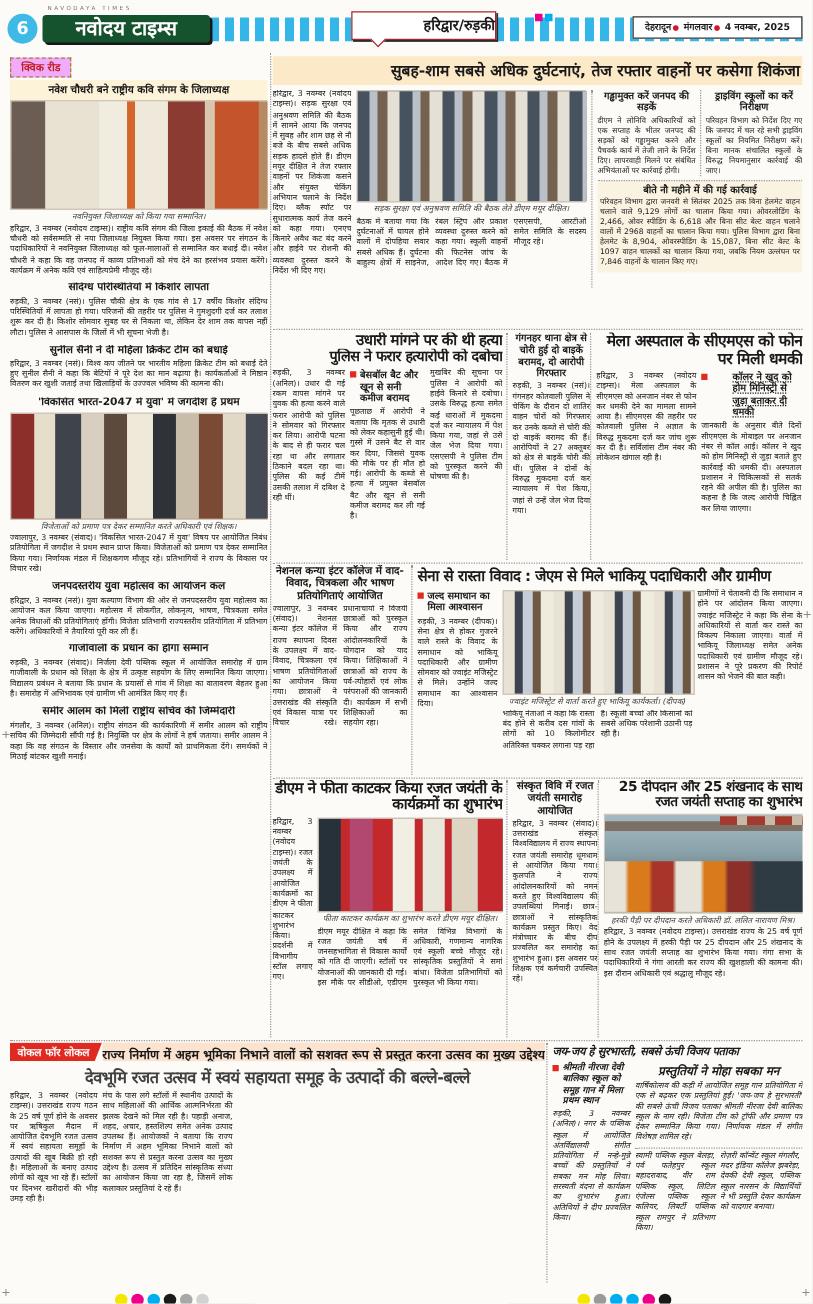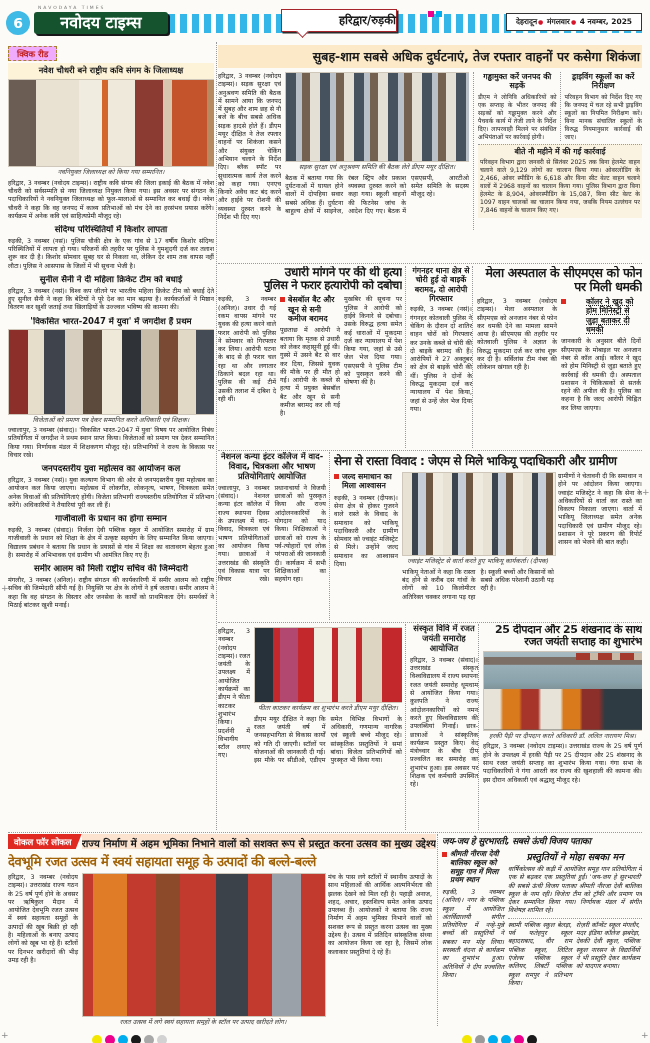--- a/index.html
+++ b/index.html
@@ -95,22 +95,22 @@
   .topstory{left:218px;top:42px;width:424px;height:220px;overflow:hidden;}
   .mainhead{font-weight:bold;font-size:28px;letter-spacing:-0.5px;white-space:nowrap;
             overflow:hidden;line-height:1.1;}
   .mainhead .acc{color:#e8201e;}
   .subhead{margin-top:3px;background:#fbe9c8;font-weight:bold;font-size:12.5px;
            text-align:right;padding:3px 2px;white-space:nowrap;overflow:hidden;}
   .boxtitle{font-weight:bold;font-size:7.8px;text-align:center;line-height:1.2;margin-bottom:2px;}
   .statsbox{margin-top:3px;background:#fbf3e2;border-top:1px dotted #9a9a9a;padding:2px;}
   
   .h2c{font-weight:bold;text-align:right;line-height:1.12;letter-spacing:-0.4px;}
-  .greenhead{font-weight:bold;font-size:13px;color:#a16207;white-space:nowrap;
-             overflow:hidden;letter-spacing:-0.3px;}
+  .greenhead{font-weight:bold;font-size:13px;color:#404040;white-space:nowrap;
+             overflow:hidden;letter-spacing:-0.3px;text-align:center;}
   .vocal-badge{background:#e02a21;color:#fff;font-weight:bold;font-size:8.5px;
                padding:2px 10px 2px 6px;clip-path:polygon(0 0,100% 0,92% 100%,0 100%);}
   .vocal-strip{flex:1;background:#fbe3d0;font-weight:bold;font-size:10px;text-align:center;
                padding:2px 0;white-space:nowrap;overflow:hidden;}
   .dots i{display:inline-block;width:10px;height:10px;border-radius:50%;margin-right:3px;}
   .mark{color:#8a8a8a;font-size:9px;}
   .u-dot{text-decoration:underline dotted;gap:20px;}
 </style>
 </head>
 <body>
@@ -241,20 +241,21 @@
         <div class="cap">ज्वाइंट मजिस्ट्रेट से वार्ता करते हुए भाकियू कार्यकर्ता। (दीपक)</div>
         <div class="b cols2" style="height:42px;overflow:hidden;">भाकियू नेताओं ने कहा कि रास्ता बंद होने से करीब दस गांवों के लोगों को 10 किलोमीटर अतिरिक्त चक्कर लगाना पड़ रहा है। स्कूली बच्चों और किसानों को सबसे अधिक परेशानी उठानी पड़ रही है।</div>
       </div>
       <div class="b" style="width:84px;">ग्रामीणों ने चेतावनी दी कि समाधान न होने पर आंदोलन किया जाएगा। ज्वाइंट मजिस्ट्रेट ने कहा कि सेना के अधिकारियों से वार्ता कर रास्ते का विकल्प निकाला जाएगा। वार्ता में भाकियू जिलाध्यक्ष समेत अनेक पदाधिकारी एवं ग्रामीण मौजूद रहे। प्रशासन ने पूरे प्रकरण की रिपोर्ट शासन को भेजने की बात कही।</div>
     </div>
   </div>
 
   <div class="abs sep-h" style="left:218px;top:622px;width:424px;"></div>
 
   <div class="abs" style="left:218px;top:624px;width:184px;height:206px;overflow:hidden;">
+    <div class="h2c" style="font-size:12px;">डीएम ने फीता काटकर किया रजत जयंती के कार्यक्रमों का शुभारंभ</div>
     <div class="row" style="margin-top:3px;">
       <div class="b" style="width:32px;">हरिद्वार, 3 नवम्बर (नवोदय टाइम्स)। रजत जयंती के उपलक्ष्य में आयोजित कार्यक्रमों का डीएम ने फीता काटकर शुभारंभ किया। प्रदर्शनी में विभागीय स्टॉल लगाए गए।</div>
       <div style="width:148px;">
         <div class="photo ph5"></div>
         <div class="cap">फीता काटकर कार्यक्रम का शुभारंभ करते डीएम मयूर दीक्षित।</div>
         <div class="b cols2" style="height:66px;overflow:hidden;">डीएम मयूर दीक्षित ने कहा कि रजत जयंती वर्ष में जनसहभागिता से विकास कार्यों को गति दी जाएगी। स्टॉलों पर योजनाओं की जानकारी दी गई। इस मौके पर सीडीओ, एडीएम समेत विभिन्न विभागों के अधिकारी, गणमान्य नागरिक एवं स्कूली बच्चे मौजूद रहे। सांस्कृतिक प्रस्तुतियों ने समां बांधा। विजेता प्रतिभागियों को पुरस्कृत भी किया गया।</div>
       </div>
     </div>
   </div>
 
@@ -274,24 +275,20 @@
 
   <div class="abs row" style="left:8px;top:834px;width:428px;height:15px;gap:0;">
     <div class="vocal-badge">वोकल फॉर लोकल</div>
     <div class="vocal-strip">राज्य निर्माण में अहम भूमिका निभाने वालों को सशक्त रूप से प्रस्तुत करना उत्सव का मुख्य उद्देश्य</div>
   </div>
 
   <div class="abs" style="left:8px;top:852px;width:428px;height:173px;overflow:hidden;">
     <div class="greenhead">देवभूमि रजत उत्सव में स्वयं सहायता समूह के उत्पादों की बल्ले-बल्ले</div>
     <div class="row" style="margin-top:3px;">
       <div class="b" style="width:70px;">हरिद्वार, 3 नवम्बर (नवोदय टाइम्स)। उत्तराखंड राज्य गठन के 25 वर्ष पूर्ण होने के अवसर पर ऋषिकुल मैदान में आयोजित देवभूमि रजत उत्सव में स्वयं सहायता समूहों के उत्पादों की खूब बिक्री हो रही है। महिलाओं के बनाए उत्पाद लोगों को खूब भा रहे हैं। स्टॉलों पर दिनभर खरीदारों की भीड़ उमड़ रही है।</div>
-      <div style="width:242px;">
-        <div class="photo ph7"></div>
-        <div class="cap">रजत उत्सव में लगे स्वयं सहायता समूहों के स्टॉल पर उत्पाद खरीदते लोग।</div>
-      </div>
       <div class="b" style="width:104px;">मंच के पास लगे स्टॉलों में स्थानीय उत्पादों के साथ महिलाओं की आर्थिक आत्मनिर्भरता की झलक देखने को मिल रही है। पहाड़ी अनाज, शहद, अचार, हस्तशिल्प समेत अनेक उत्पाद उपलब्ध हैं। आयोजकों ने बताया कि राज्य निर्माण में अहम भूमिका निभाने वालों को सशक्त रूप से प्रस्तुत करना उत्सव का मुख्य उद्देश्य है। उत्सव में प्रतिदिन सांस्कृतिक संध्या का आयोजन किया जा रहा है, जिसमें लोक कलाकार प्रस्तुतियां दे रहे हैं।</div>
     </div>
   </div>
 
   <div class="abs sep-v" style="left:437px;top:834px;width:205px;height:192px;padding-left:4px;overflow:hidden;font-style:italic;">
     <div style="font-weight:bold;font-size:9px;white-space:nowrap;overflow:hidden;letter-spacing:-0.3px;">जय-जय हे सुरभारती, सबसे ऊंची विजय पताका</div>
     <div class="row" style="margin-top:3px;">
       <div style="width:62px;">
         <div class="bullet" style="font-size:7.3px;">
             <i class="rsq"></i>

